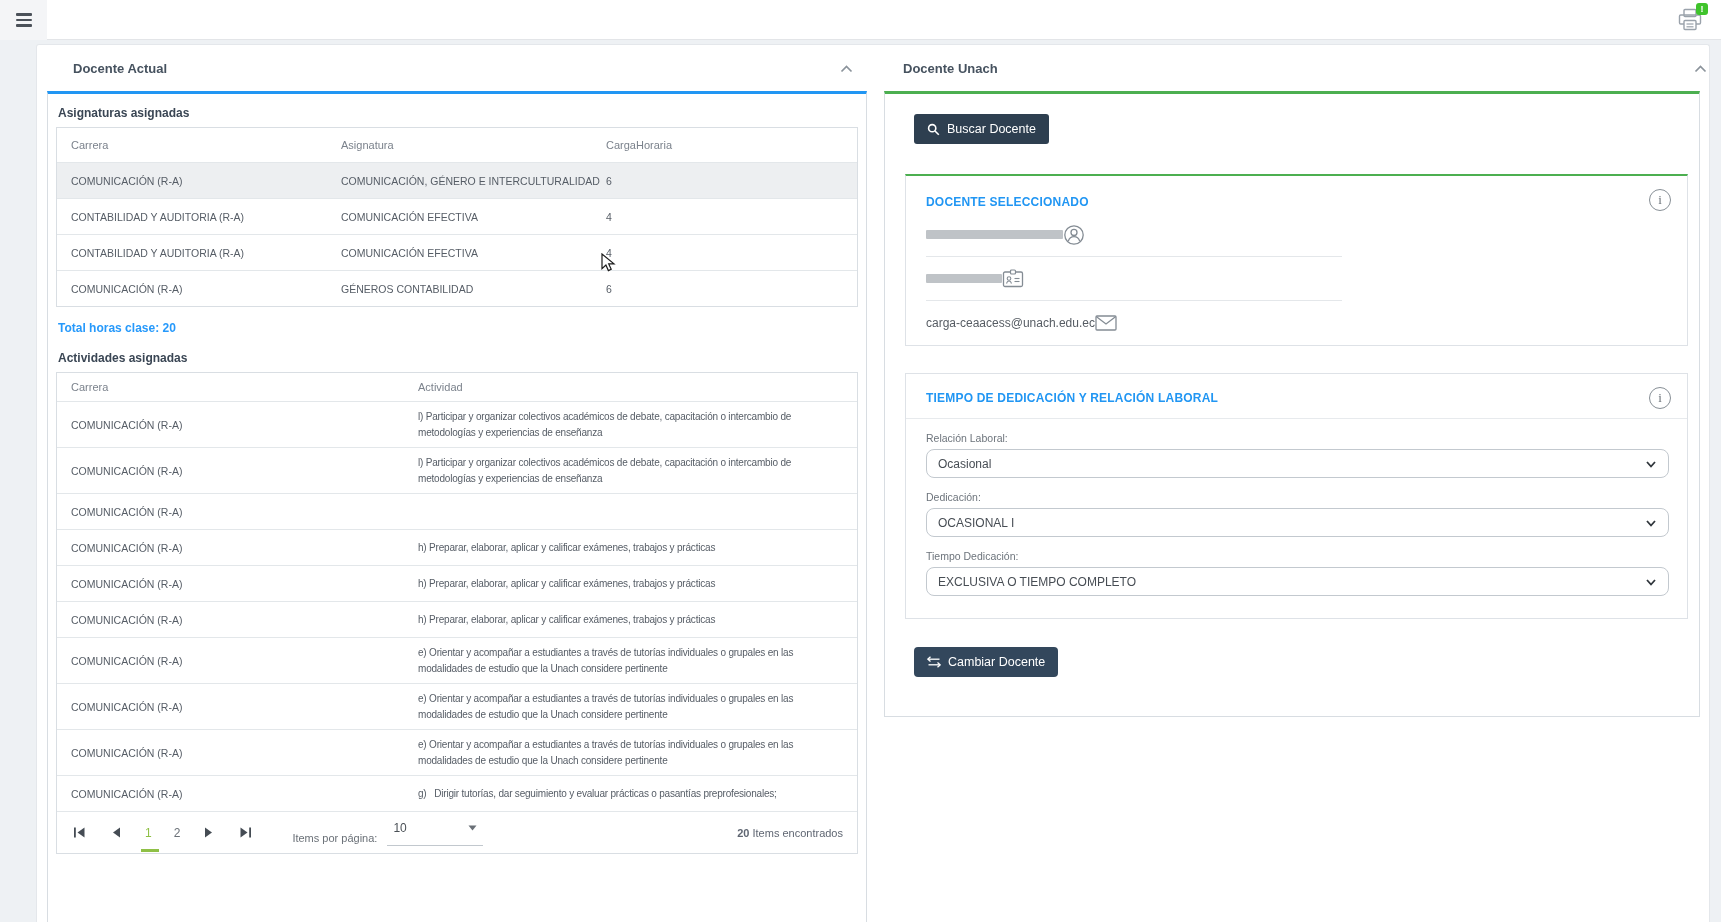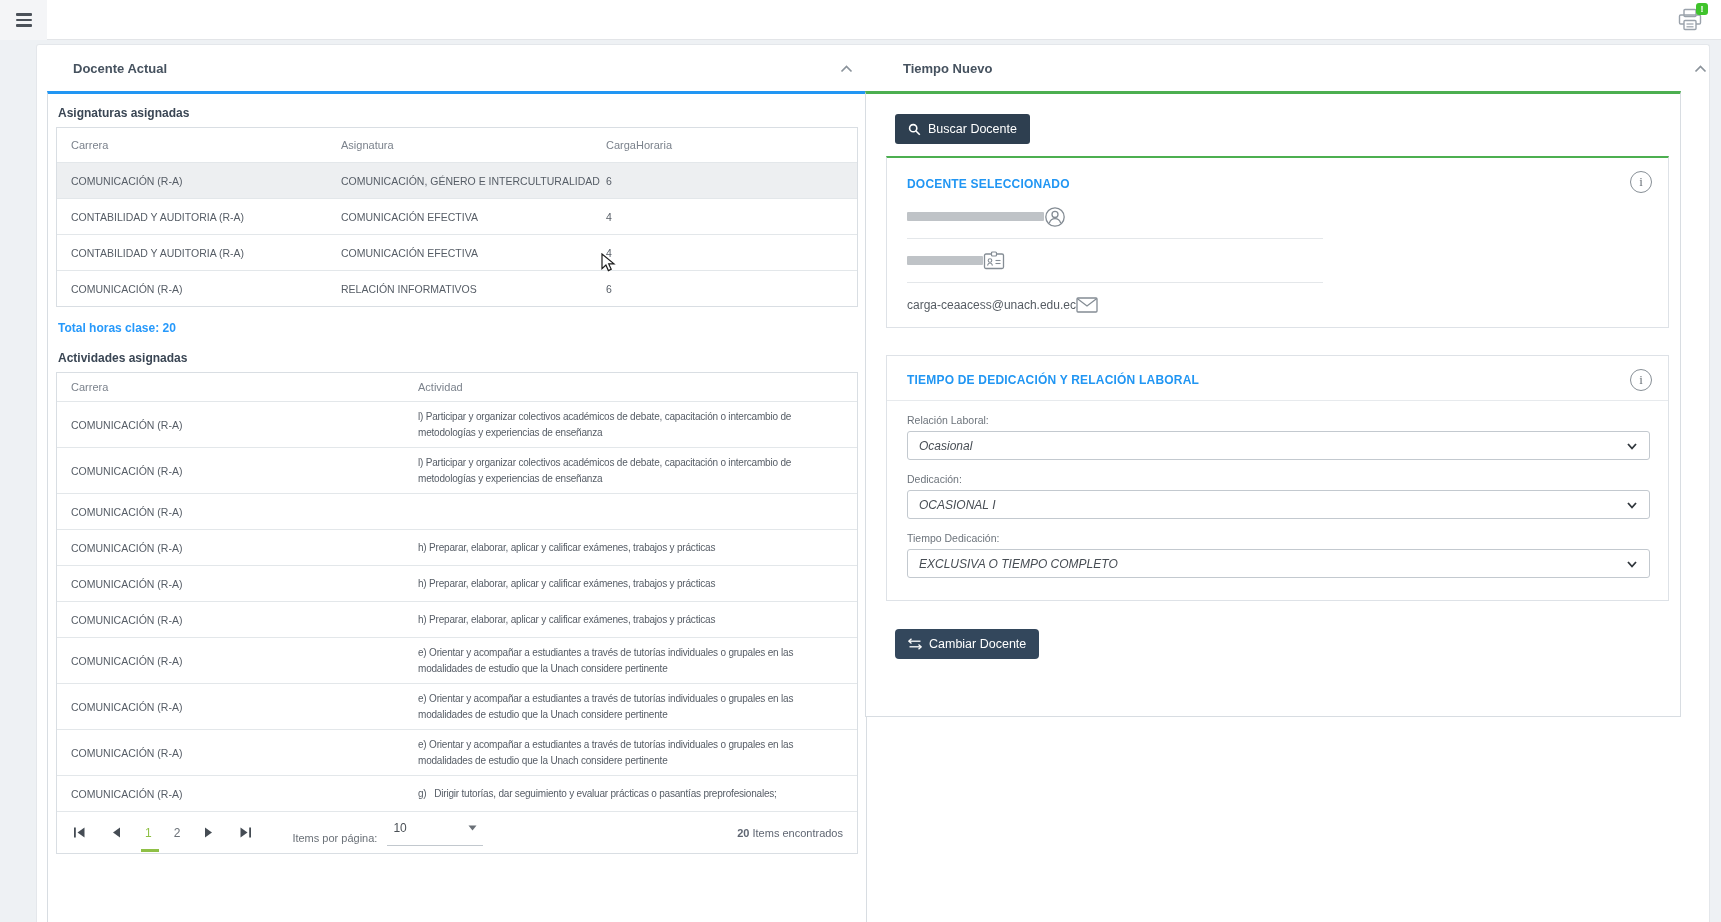--- a/index.html
+++ b/index.html
@@ -67,50 +67,50 @@
   .pg-num.cur { color:#8fc046; }
   .pg-num.cur::after { content:""; position:absolute; left:-4px; bottom:-12px; width:18px; height:3px; background:#8fc046; }
   .ipp-label { font-size:11px; color:#6a7077; margin:11px 10px 0 16px; }
   .ipp-select { position:relative; width:96px; border-bottom:1px solid #c2c8ce; padding:2px 6px 10px 6px;
                 display:flex; justify-content:space-between; align-items:center; cursor:pointer; }
   .ipp-select .val { font-size:12px; color:#4a5056; }
   .found { margin-left:auto; font-size:11px; color:#5f6672; }
   .found b { font-weight:bold; }
 
   
-  .rp-card { position:absolute; left:828px; top:46px; width:816px; height:626px; background:#fff;
+  .rp-card { position:absolute; left:847px; top:46px; width:816px; height:626px; background:#fff;
              border:1px solid #d8dde2; border-top:3px solid #4caf50; padding:20px; }
   .btn-dark { display:inline-flex; align-items:center; gap:7px; background:#2e3f50; color:#fff;
               font-size:12.5px; border:none; border-radius:3px; padding:8px 13px; cursor:pointer;
               font-family:inherit; }
   .btn-buscar { margin-left:9px; }
   .btn-cambiar { margin-left:9px; margin-top:28px; background:#33475c; border-radius:4px; }
 
   .sub-card { position:relative; width:783px; border:1px solid #dee2e7; background:#fff; }
-  .sel-card { margin-top:12px; border-top:2px solid #4caf50; height:172px; padding:0 20px; }
+  .sel-card { margin-top:30px; border-top:2px solid #4caf50; height:172px; padding:0 20px; }
   .sub-title { font-size:12px; font-weight:bold; color:#2196f3; letter-spacing:0.2px; }
   .sel-card .sub-title { padding-top:19px; display:block; }
   .info-ico { position:absolute; right:16px; top:13px; width:22px; height:22px; border:1px solid #878f96;
               border-radius:50%; color:#6d747b; font-family:"Liberation Serif",serif; font-size:13px;
               text-align:center; line-height:20px; cursor:pointer; }
   .sel-rows { width:416px; margin-top:4px; }
   .sel-row { display:flex; align-items:center; height:43px; }
   .sel-row .redact-bar { height:9px; background:#bfc3c7; }
   .r-name { width:137px; }
   .r-id { width:76px; }
   .sel-div { border-bottom:1px solid #e4e7ea; }
   .email-txt { font-size:12px; color:#565c63; }
 
   .tp-card { margin-top:27px; padding:0 20px 22px 20px; }
   .tp-card .sub-title { padding-top:17px; display:block; }
   .tp-div { margin:13px -20px 0 -20px; border-bottom:1px solid #e7eaed; }
   .fgroup { margin-top:13px; }
   .fgroup .flabel { font-size:10.5px; color:#6d747c; margin-bottom:5px; }
-  .mini-select { width:743px; height:29px; border:1px solid #c3c9cf; border-radius:3px; display:flex;
-                 align-items:center; justify-content:space-between; padding:0 11px; cursor:pointer; background:#fff;font-style:italic; }
+  .mini-select { width:743px; height:29px; border:1px solid #c3c9cf; border-radius:8px; display:flex;
+                 align-items:center; justify-content:space-between; padding:0 11px; cursor:pointer; background:#fff; }
   .mini-select .val { font-size:12px; color:#474d54; }
 
   .cursor { position:absolute; left:564px; top:208px; pointer-events:none; }
 </style>
 </head>
 <body>
 
 <div id="app">
 
   <div class="topbar">
@@ -165,21 +165,21 @@
           <span>COMUNICACIÓN EFECTIVA</span>
           <span>4</span>
         </div>
         <div class="trow">
           <span>CONTABILIDAD Y AUDITORIA (R-A)</span>
           <span>COMUNICACIÓN EFECTIVA</span>
           <span>4</span>
         </div>
         <div class="trow">
           <span>COMUNICACIÓN (R-A)</span>
-          <span>RELACIÓN INFORMATIVOS</span>
+          <span>GÉNEROS CONTABILIDAD</span>
           <span>6</span>
         </div>
       </div>
 
       <div class="total-blue">Total horas clase: 20</div>
 
       <div class="section-label">Actividades asignadas</div>
 
       <div class="dtable ktable">
         <div class="thead">
@@ -258,21 +258,21 @@
               <polygon points="0.5,0.5 8.5,0.5 4.5,5.5" fill="#6a7077"></polygon>
             </svg>
           </span>
           <span class="found"><b>20</b>&nbsp;<span>Items encontrados</span></span>
         </div>
       </div>
 
     </div>
 
     <div class="panel-head rp-head">
-      <span class="panel-title">Tiempo Nuevo</span>
+      <span class="panel-title">Docente Unach</span>
       <span class="collapse-btn">
         <svg width="13" height="8" viewBox="0 0 13 8">
           <polyline points="1.5,6.5 6.5,1.5 11.5,6.5" fill="none" stroke="#8b939b" stroke-width="1.7"></polyline>
         </svg>
       </span>
     </div>
 
     <div class="rp-card">
 
       <button class="btn-dark btn-buscar">

